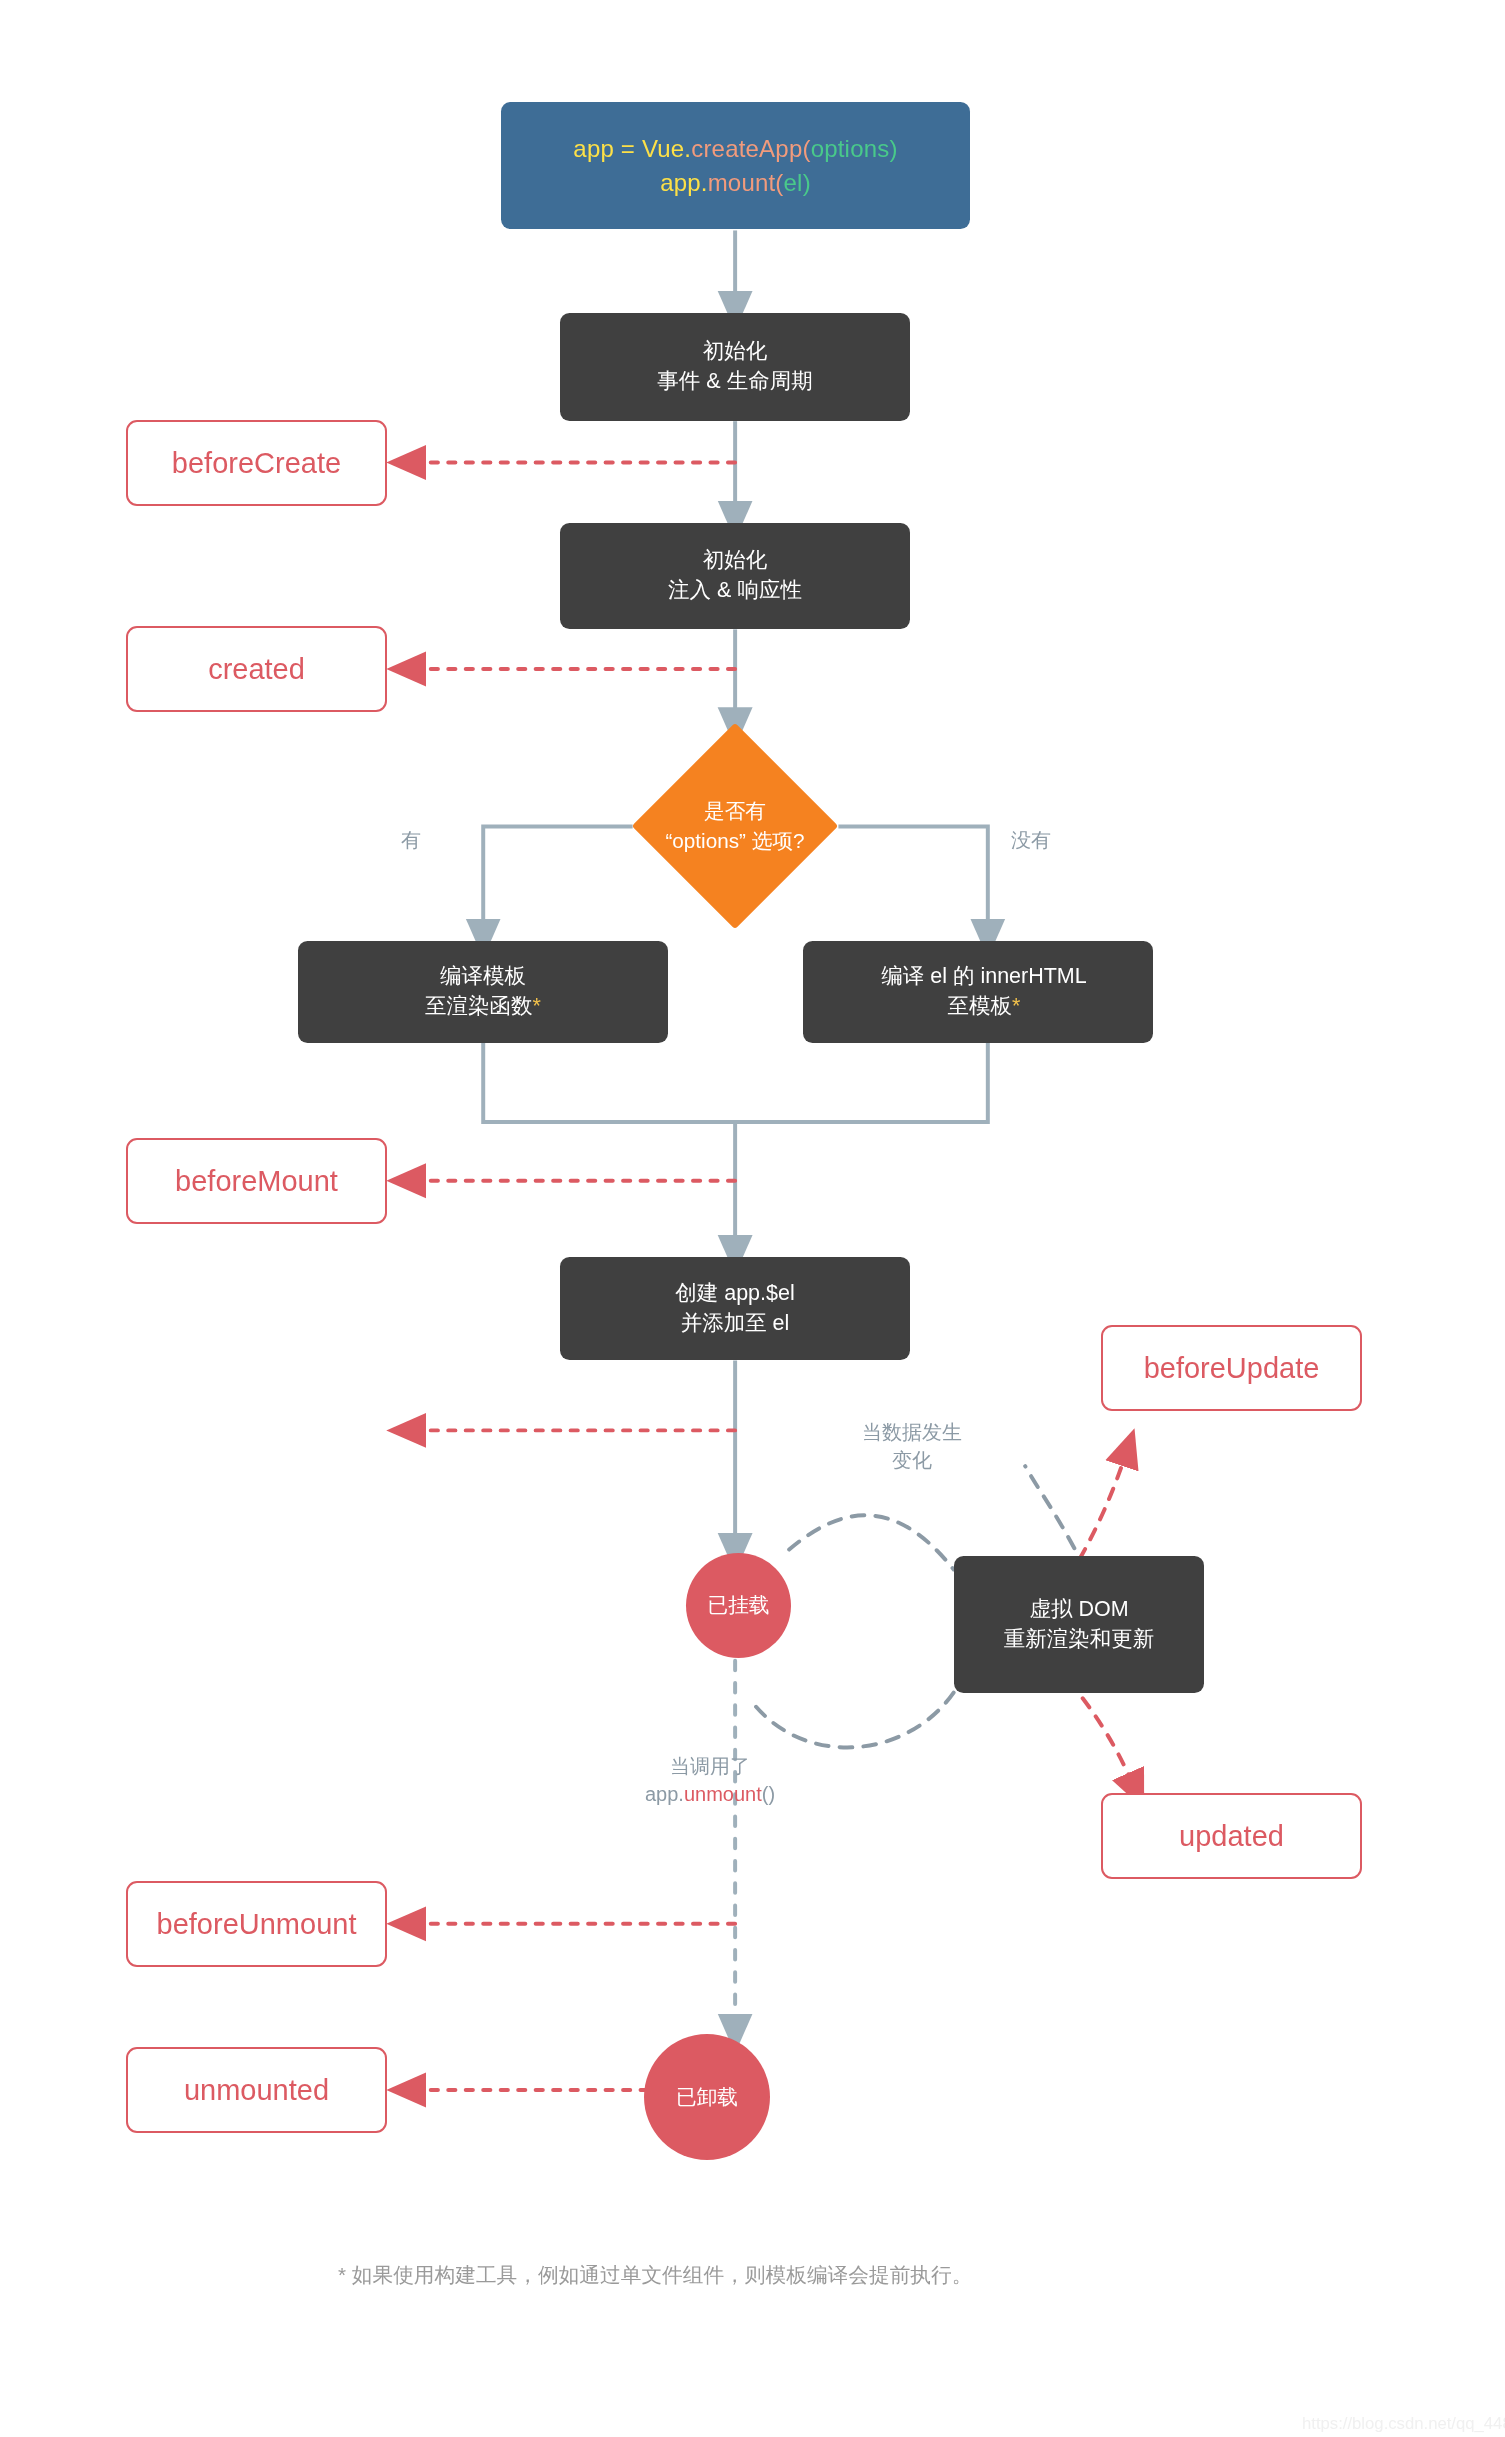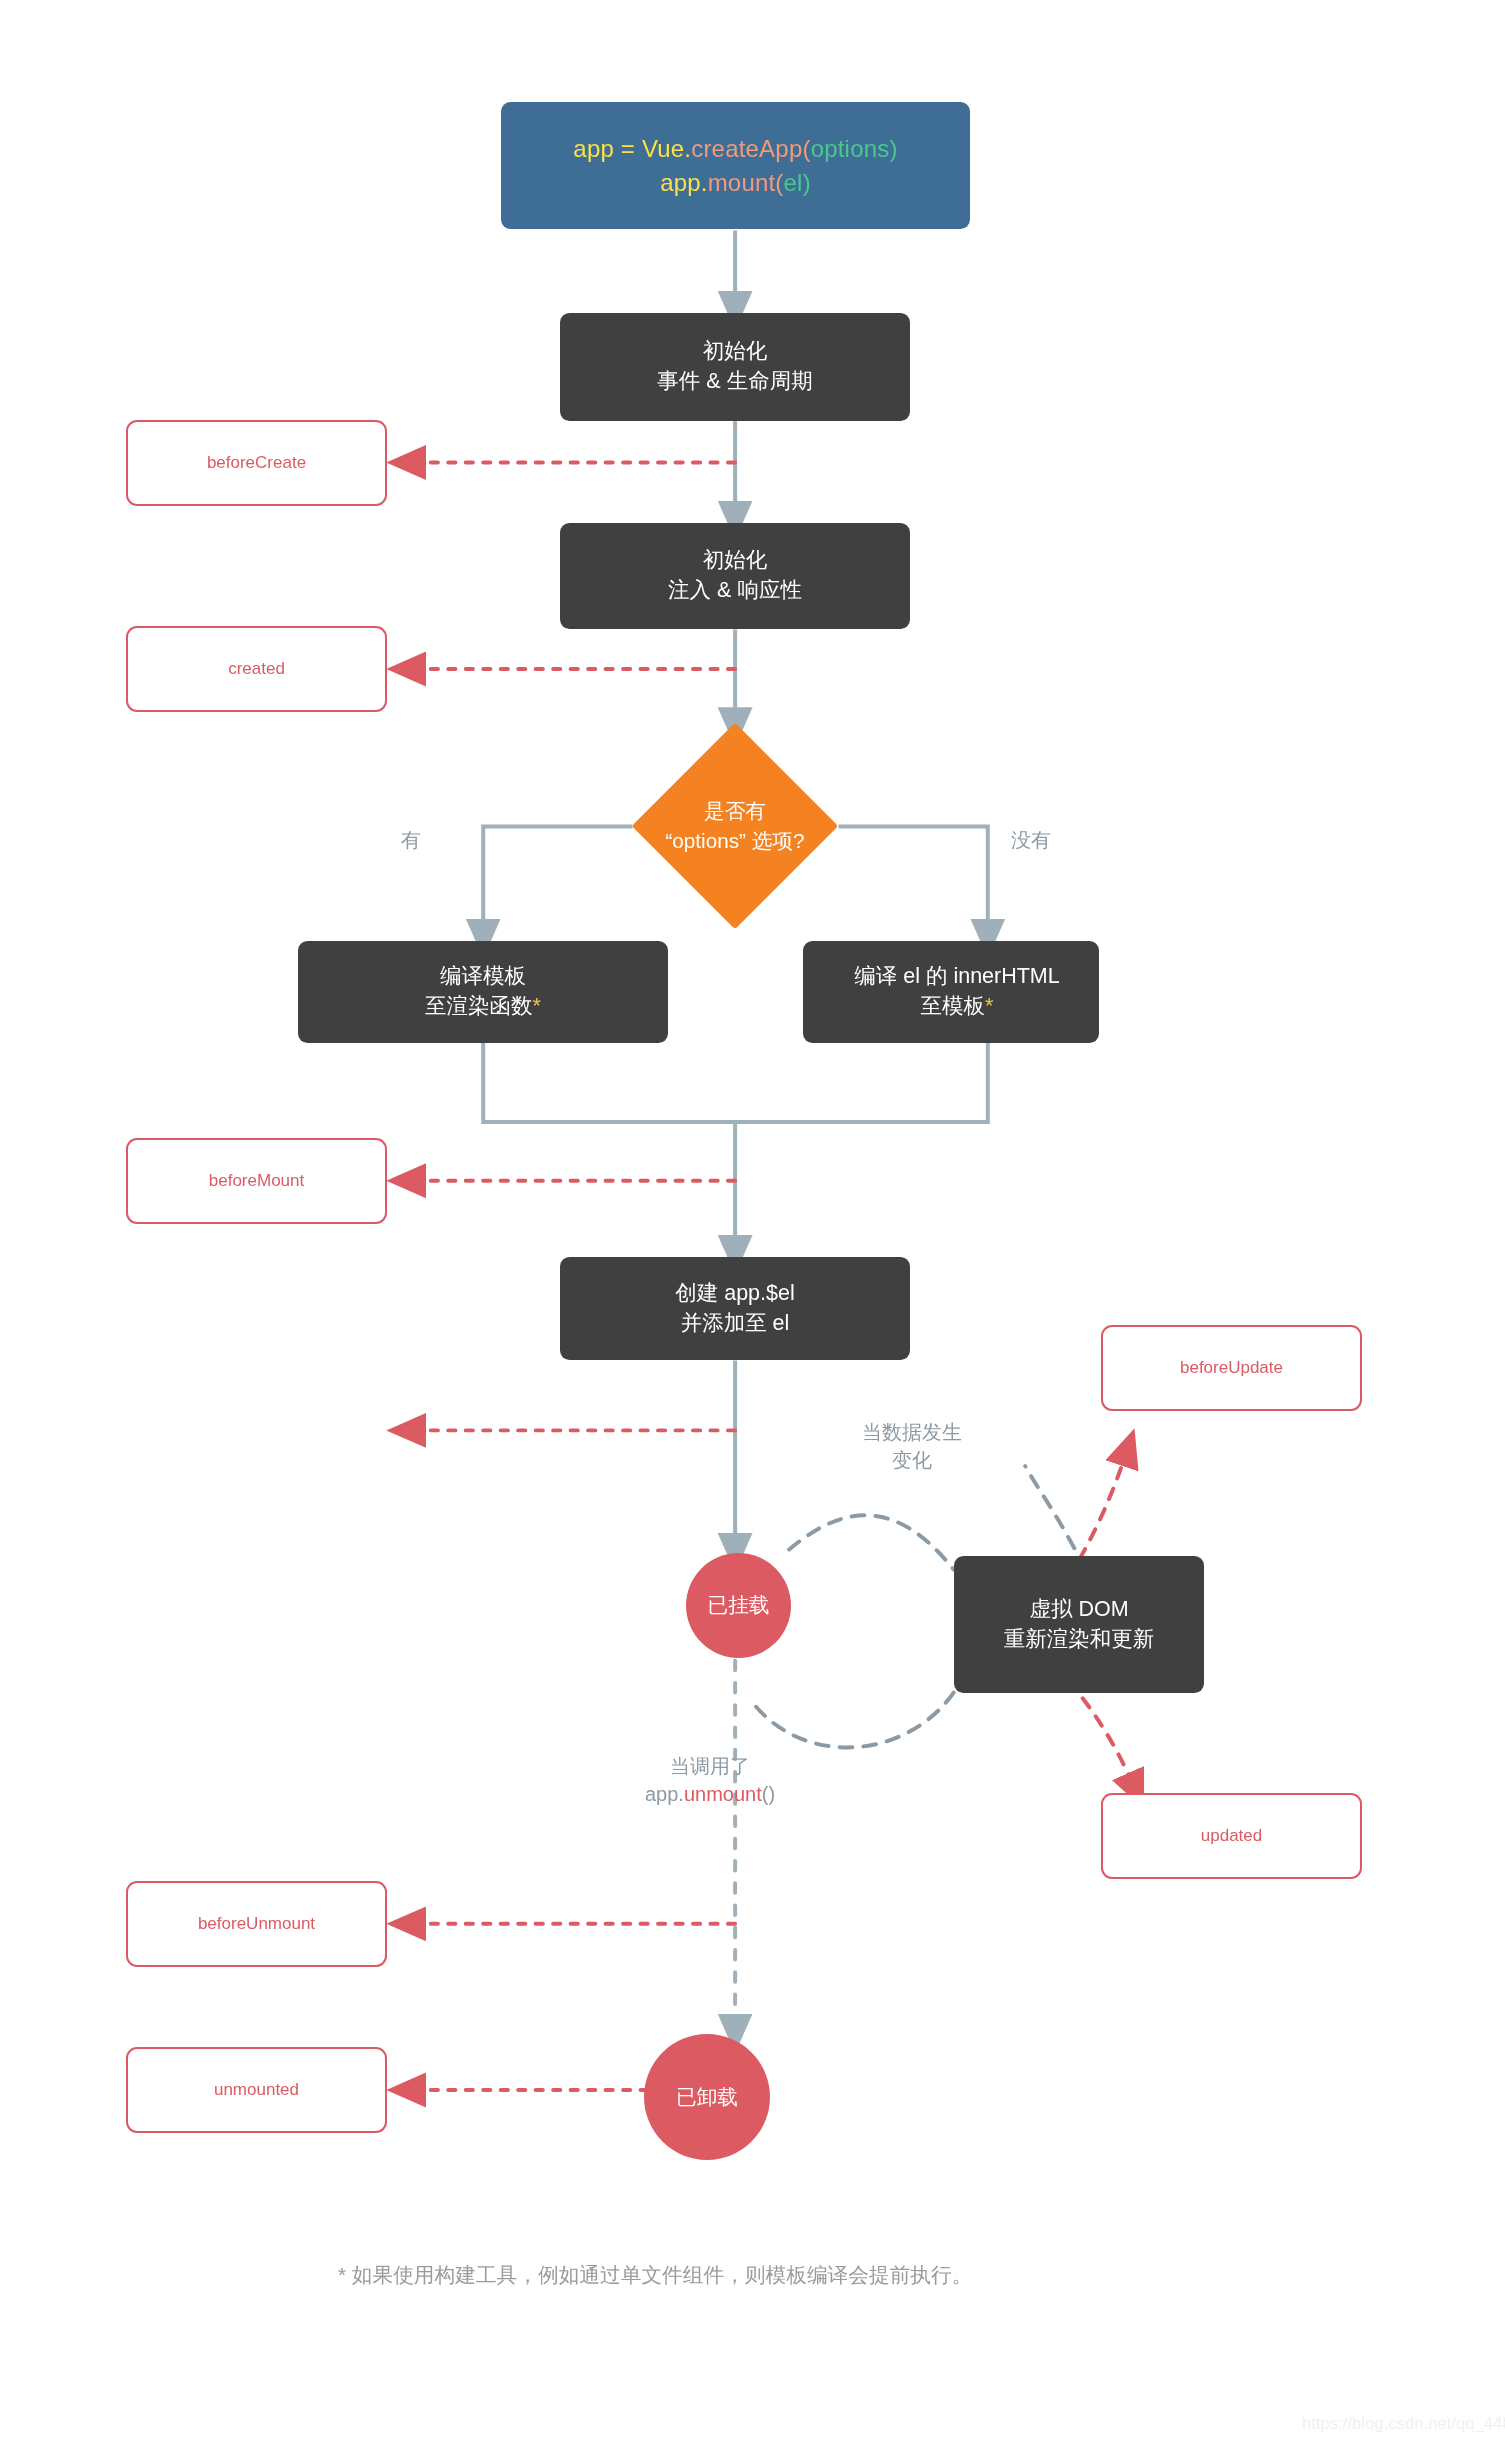--- a/index.html
+++ b/index.html
@@ -78,21 +78,21 @@
     line-height: 1.45;
     white-space: nowrap;
   }
 
   
   .node-hook {
     background: #ffffff;
     border: 2.4px solid #dc5a62;
     border-radius: 11px;
     color: #dc5a62;
-    font-size: 17px;
+    font-size: 29px;
   }
 
   
   .node-circle {
     background: #dc5a62;
     border-radius: 50%;
     color: #ffffff;
     font-size: 20.7px;
   }
 
@@ -211,21 +211,21 @@
 
   <div class="node node-green" style="left:298px; top:941px; width:370px; height:102px;">
     <div>
       <div>编译模板</div>
       <div>
         <span>至渲染函数</span><span class="star">*</span>
       </div>
     </div>
   </div>
 
-  <div class="node node-green" style="left:803px; top:941px; width:296px; height:102px;padding-left:12px;">
+  <div class="node node-green" style="left:803px; top:941px; width:350px; height:102px;padding-left:12px;">
     <div>
       <div>编译 el 的 innerHTML</div>
       <div>
         <span>至模板</span><span class="star">*</span>
       </div>
     </div>
   </div>
 
   <div class="node node-green" style="left:560px; top:1257px; width:350px; height:103px;">
     <div>

